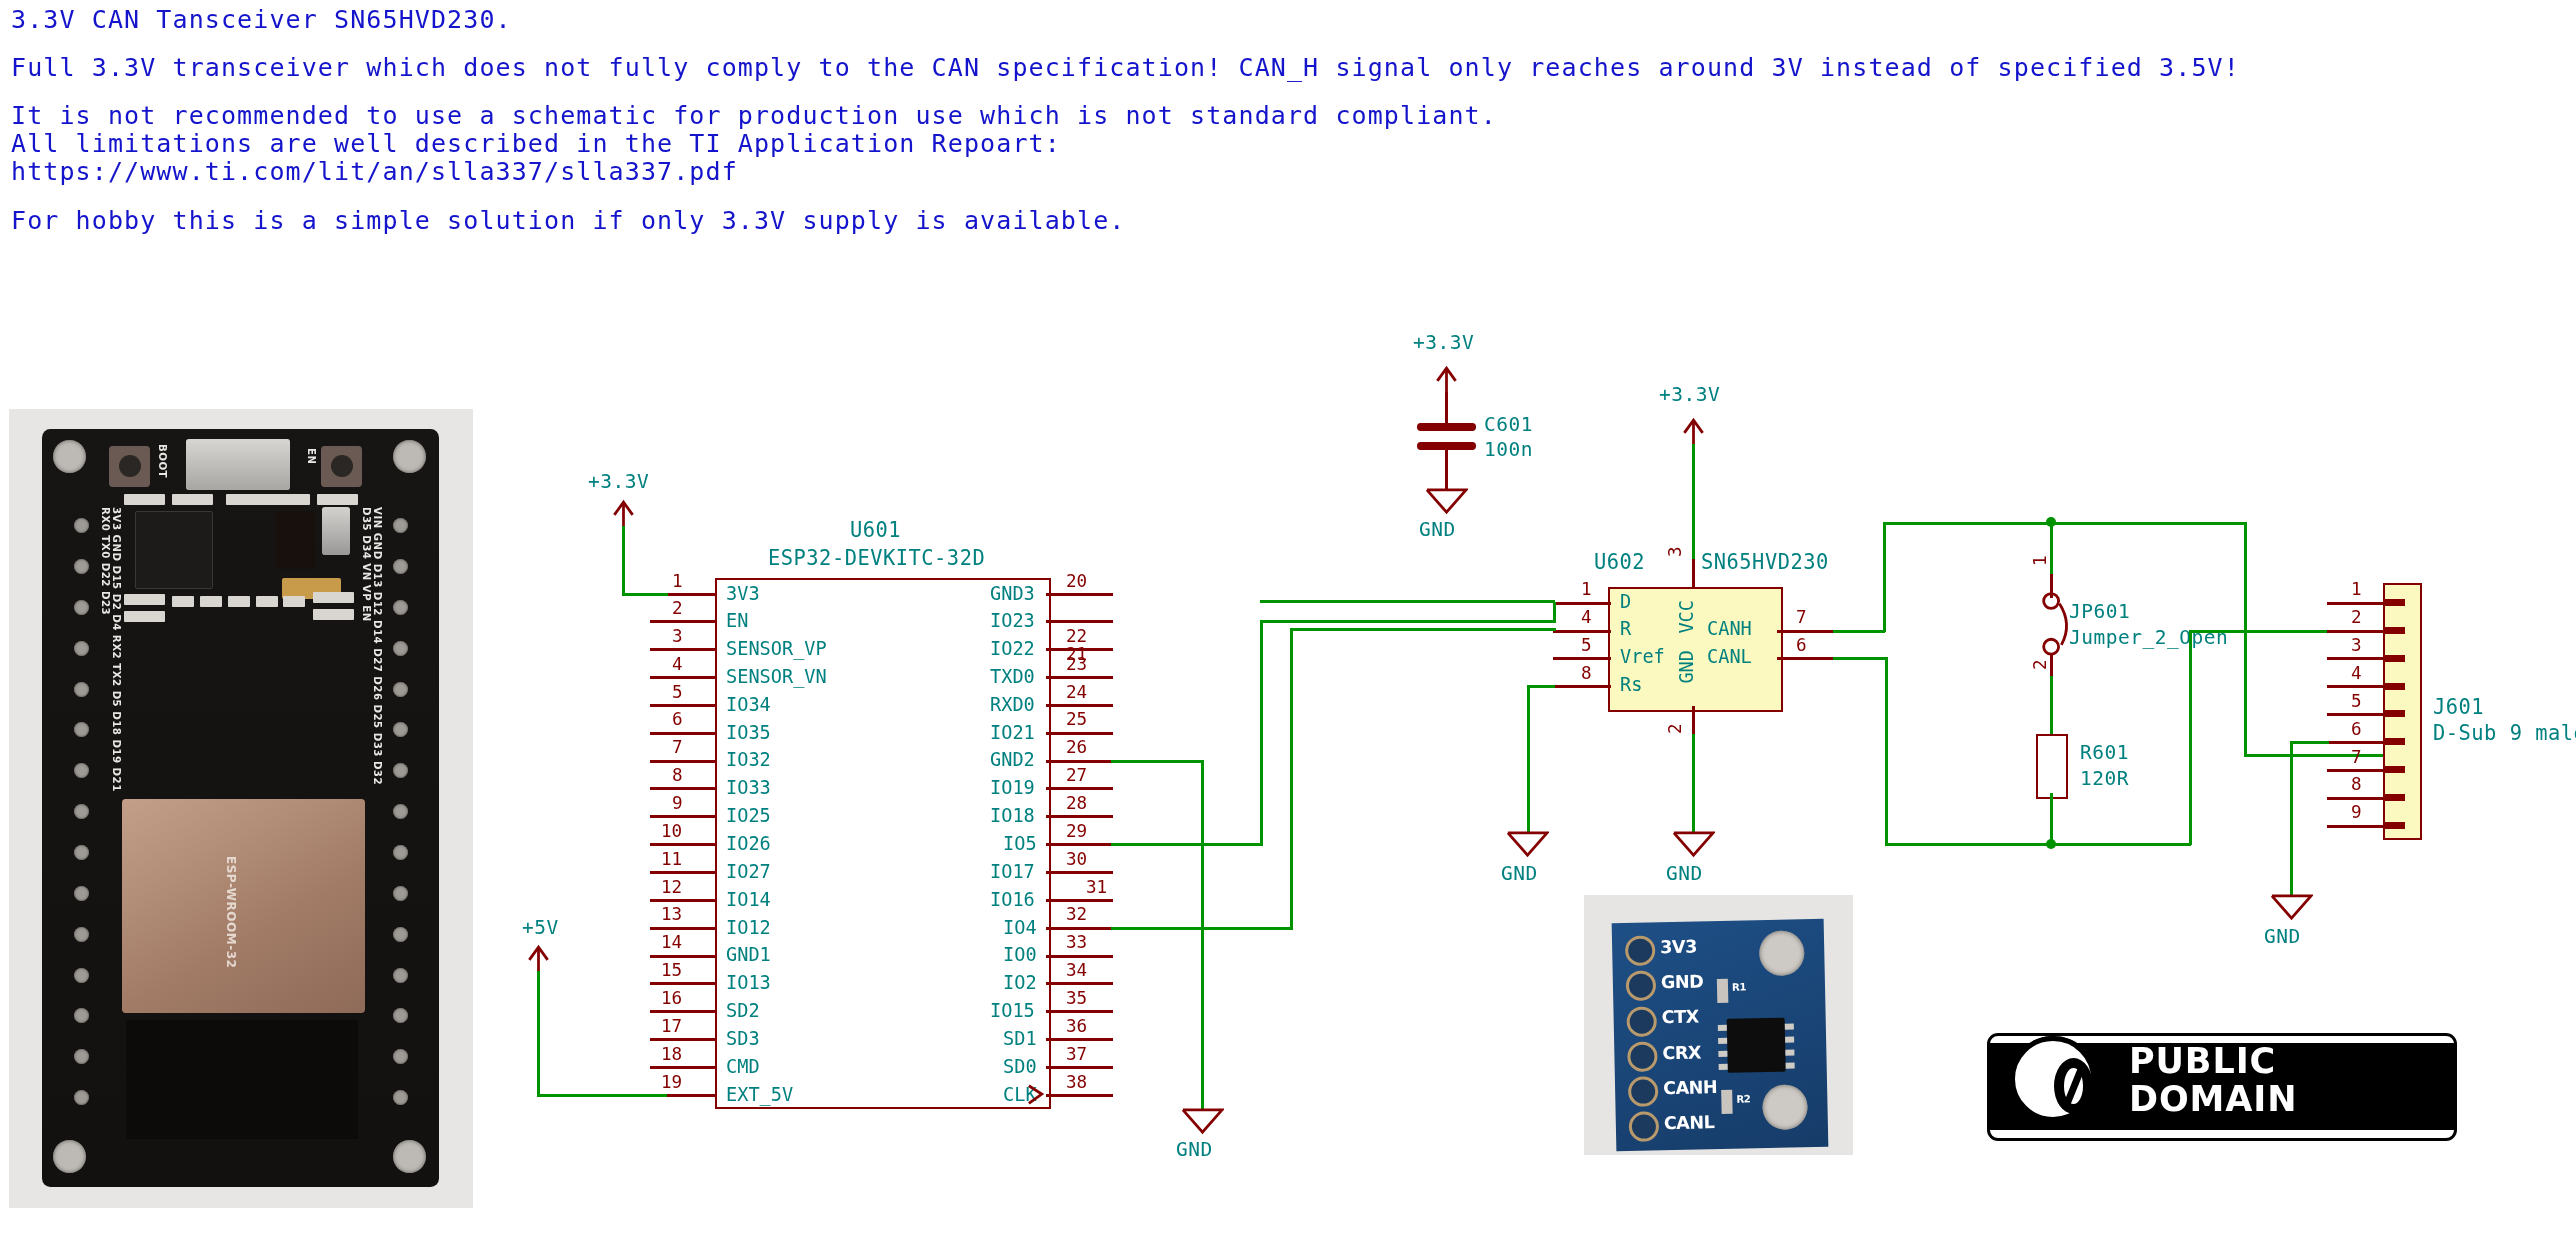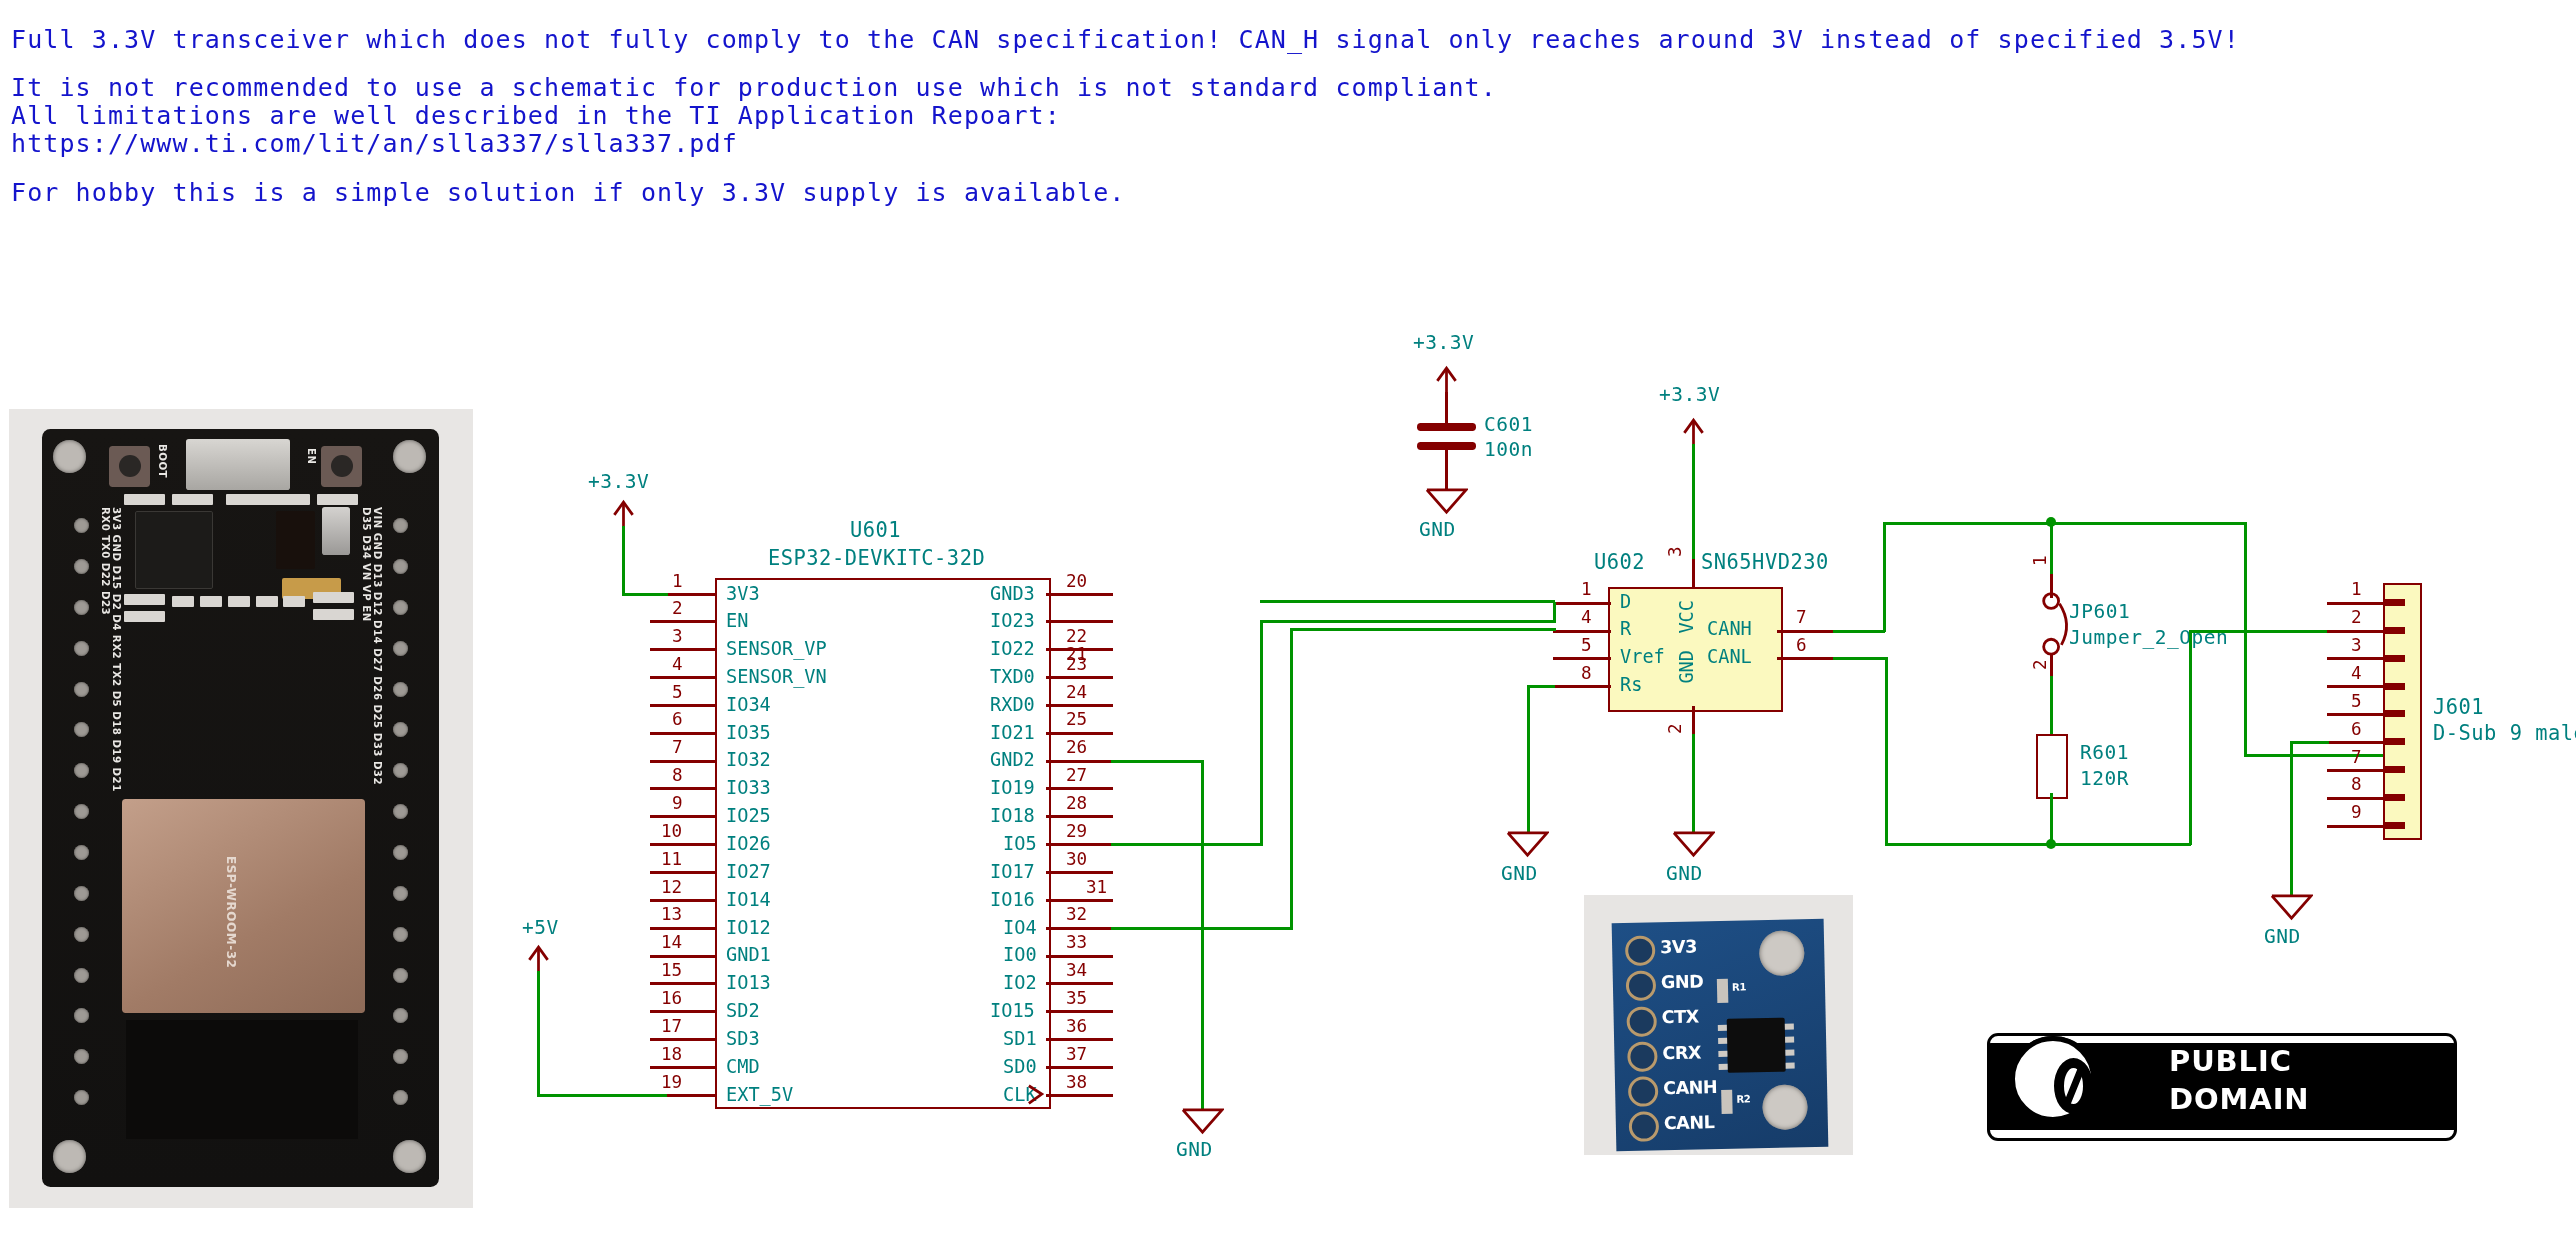--- a/index.html
+++ b/index.html
@@ -88,26 +88,27 @@
   #pd-circle{position:absolute;left:20.4px;top:0px;width:87px;height:87px;
              border-radius:50%;background:#000;border:0;}
   #pd-ring{position:absolute;left:20.4px;top:0px;width:76px;height:76px;
            border-radius:50%;border:5.6px solid #000;background:#fff;}
   #pd-zero{position:absolute;left:39px;top:16.7px;width:39px;height:56px;
            border-radius:50%;border:10.2px solid #000;background:#fff;box-sizing:border-box;}
   #pd-slash{position:absolute;left:56px;top:22px;width:7.4px;height:45px;
             background:#000;transform:rotate(22deg);border-radius:1.9px;}
   #pd-text{position:absolute;left:139px;top:5.6px;color:#ffffff;
            font-family:"DejaVu Sans","Liberation Sans",sans-serif;font-weight:bold;
-           font-size:29px;line-height:38px;letter-spacing:0.9px;margin-left:40px;}
+           font-size:35px;line-height:38px;letter-spacing:0.9px;}
 </style>
 </head>
 <body>
 
 <div id="notes">
+  <div class="note">3.3V CAN Tansceiver SN65HVD230.</div>
   <div class="note gap">Full 3.3V transceiver which does not fully comply to the CAN specification! CAN_H signal only reaches around 3V instead of specified 3.5V!</div>
   <div class="note gap">It is not recommended to use a schematic for production use which is not standard compliant.</div>
   <div class="note">All limitations are well described in the TI Application Repoart:</div>
   <div class="note">https://www.ti.com/lit/an/slla337/slla337.pdf</div>
   <div class="note gap">For hobby this is a simple solution if only 3.3V supply is available.</div>
 </div>
 
 <div class="photo" id="esp-photo">
   <div id="esp-pcb">
     <div class="esp-hole" style="left:11px;top:11px;"></div>

